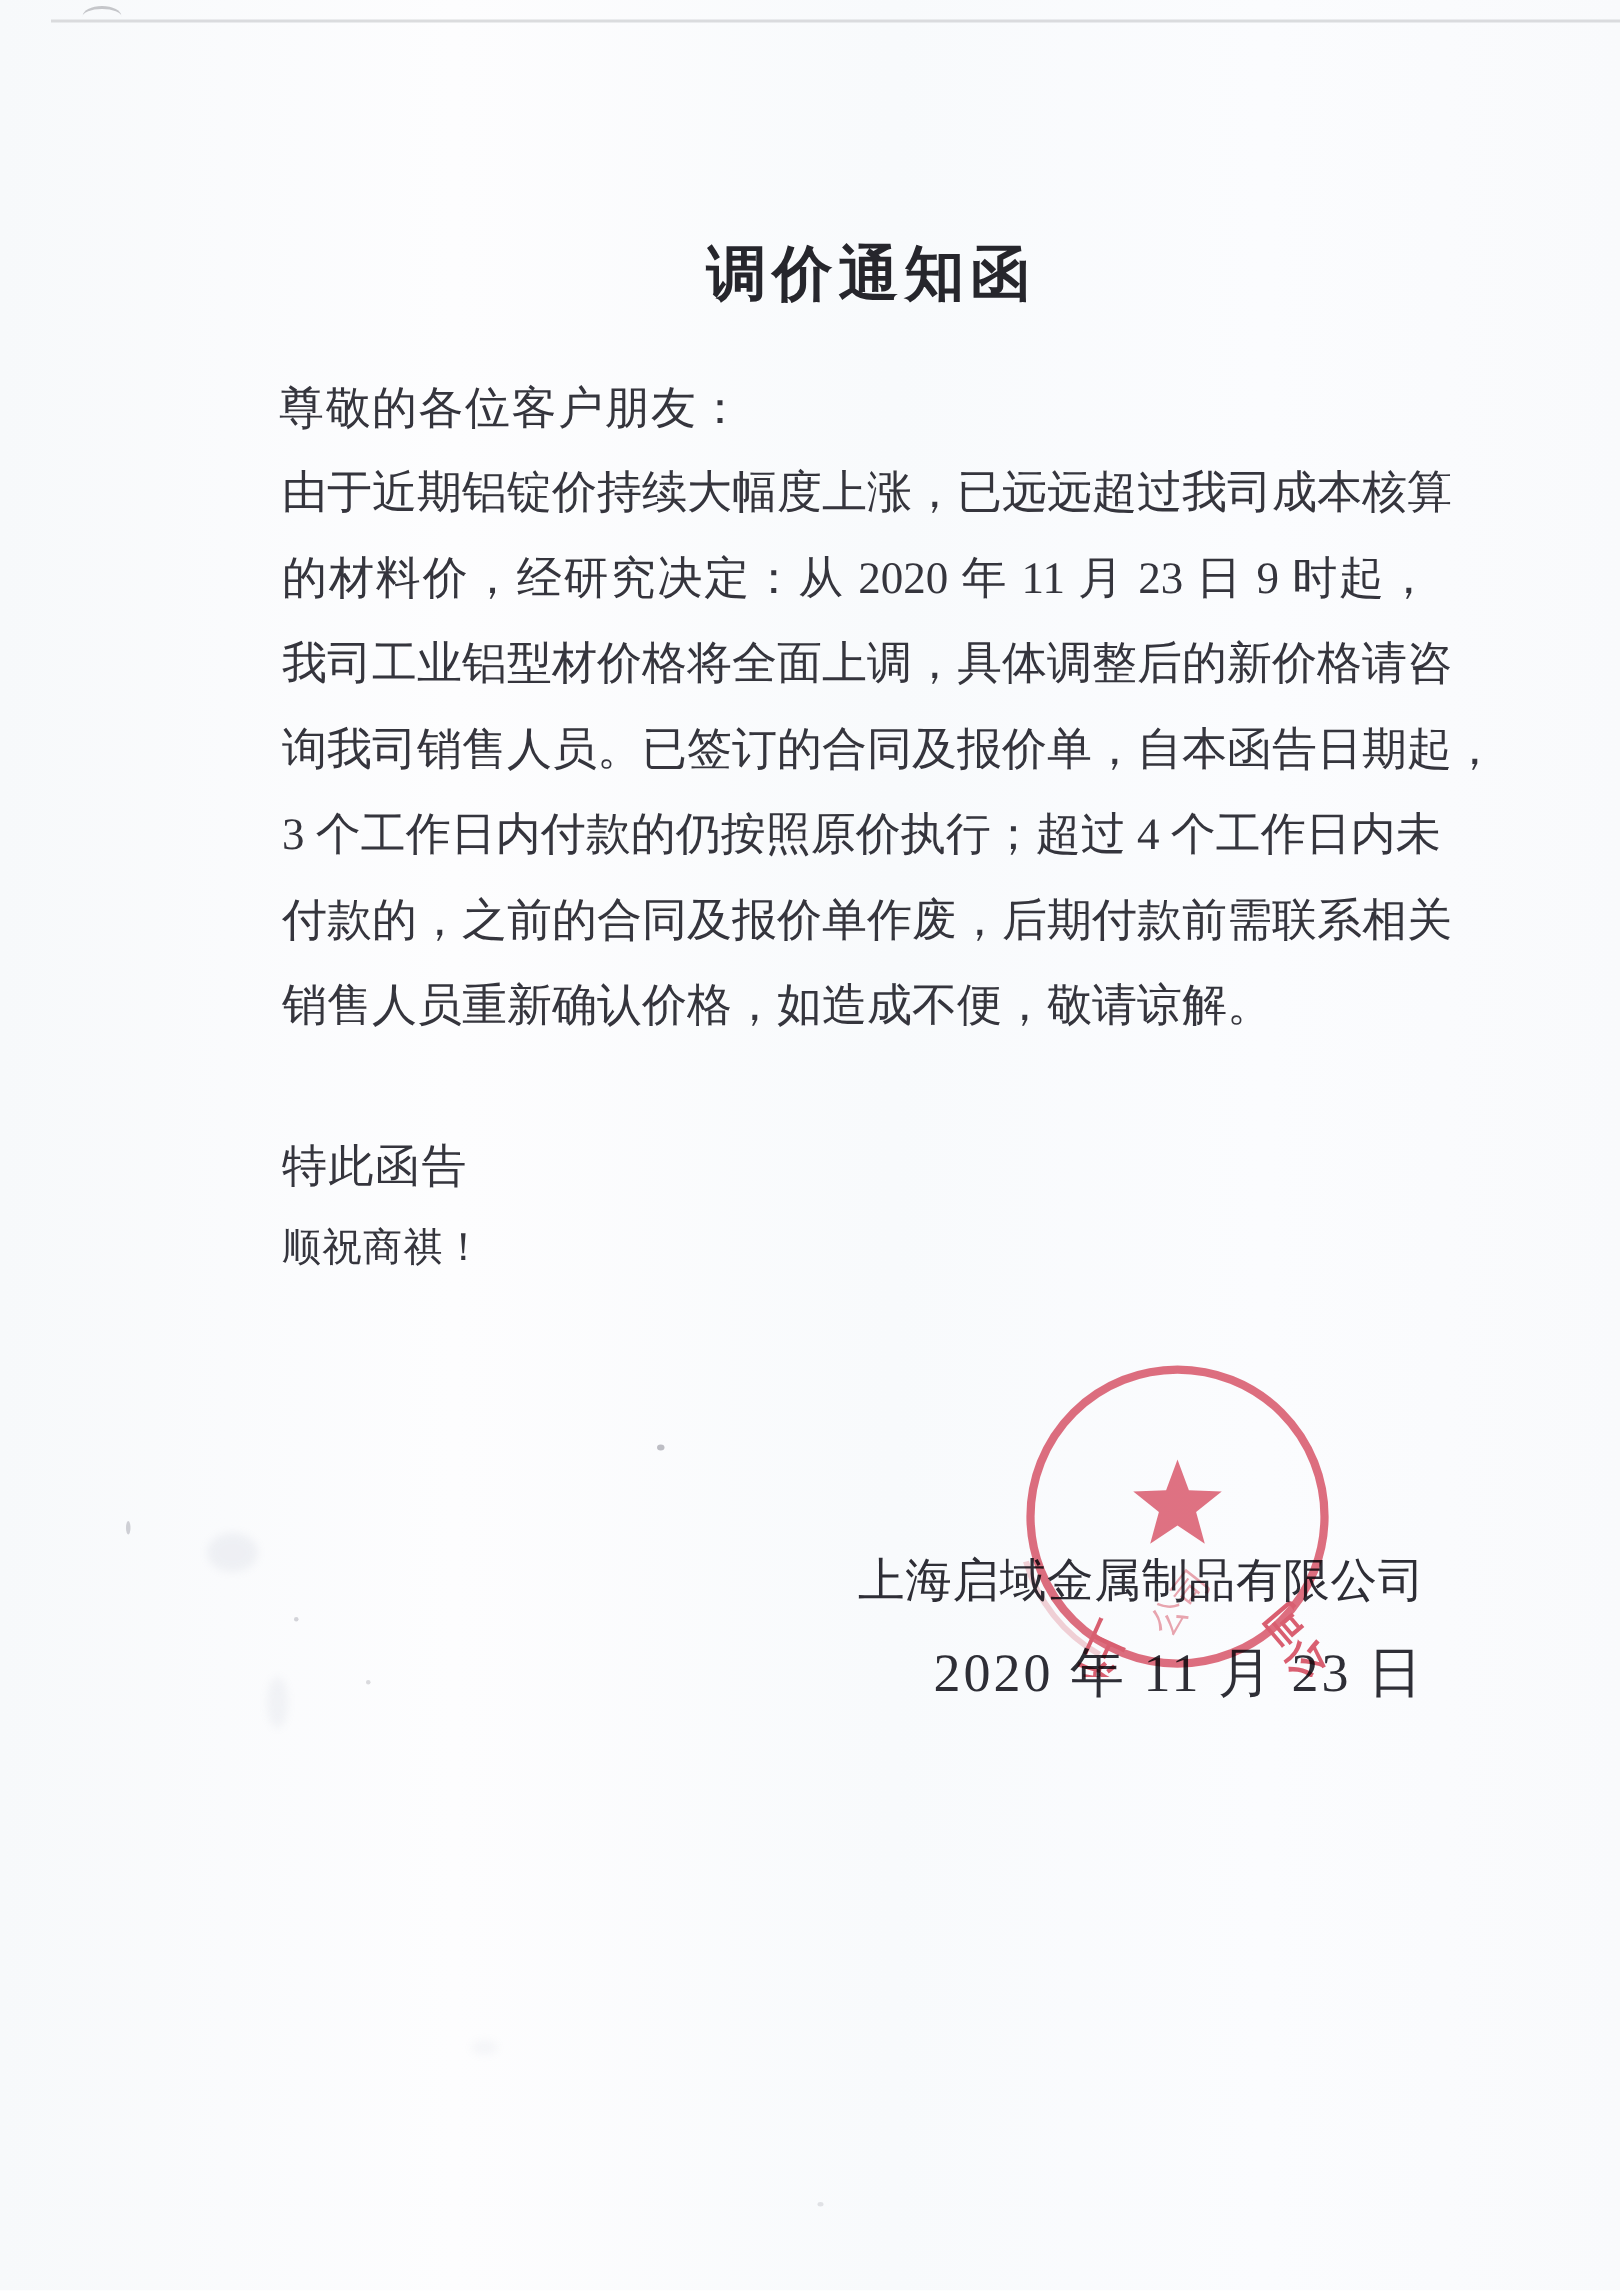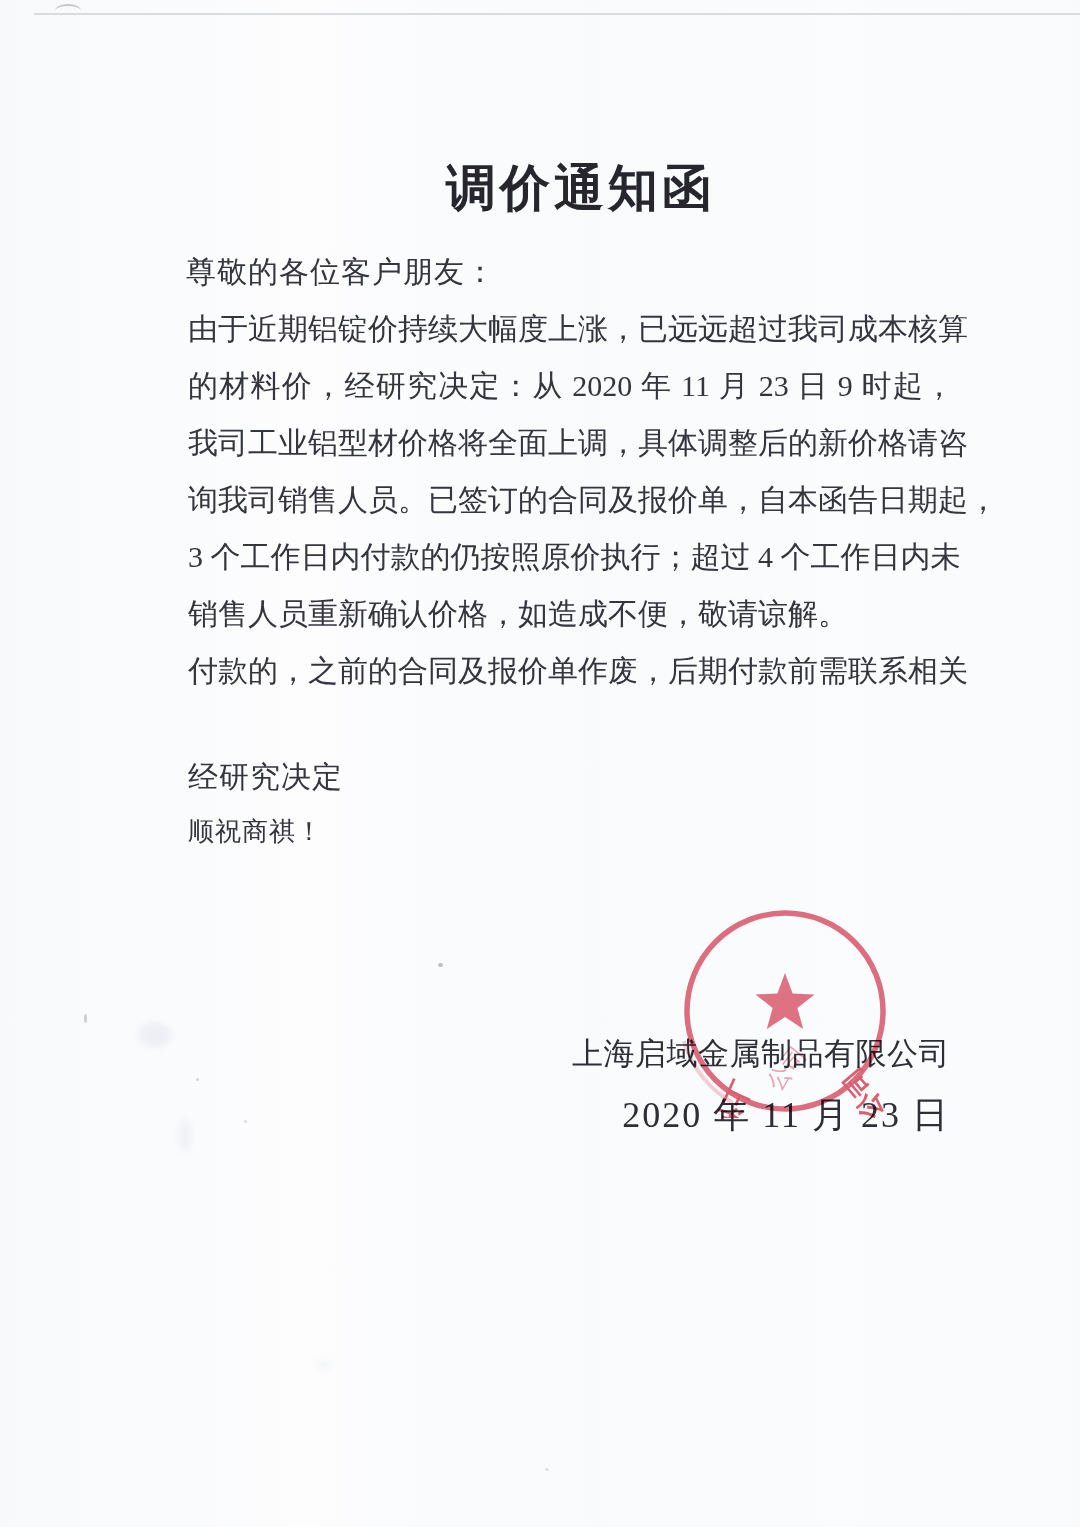--- a/index.html
+++ b/index.html
@@ -12,21 +12,21 @@
   }
   
   .scan-edge{position:absolute;top:13px;left:34px;right:0;height:2px;background:#d2d3d6;opacity:.8;}
   .scan-curl{position:absolute;top:4px;left:55px;width:26px;height:12px;border:2px solid #b9babe;
     border-bottom:none;border-left:none;border-right:none;border-radius:50% 50% 0 0;opacity:.8;}
   .speck{position:absolute;background:#8a8a96;border-radius:50%;}
   .smudge{position:absolute;background:#9aa2b8;border-radius:50%;filter:blur(3px);}
   
   .title{
     position:absolute;top:155px;left:188px;width:786px;text-align:center;
-    font-size:50px;font-weight:700;letter-spacing:4px;color:#26262c;
+    font-size:40px;font-weight:700;letter-spacing:4px;color:#26262c;
   }
   .salutation{position:absolute;top:252px;left:186px;font-size:30px;letter-spacing:1px;}
   .bodytext{position:absolute;top:300px;left:188px;width:766px;}
   .body-line{
     height:57px;line-height:57px;font-size:30px;white-space:nowrap;
     text-align:justify;text-align-last:justify;
   }
   .body-line.first{padding-left:34px;}
   .body-line.last{text-align-last:left;}
   .closing-notice{position:absolute;top:757px;left:188px;font-size:30px;letter-spacing:1px;}
@@ -58,25 +58,25 @@
   <div class="title">调价通知函</div>
 
   <div class="salutation">尊敬的各位客户朋友：</div>
 
   <div class="bodytext">
     <div class="body-line">由于近期铝锭价持续大幅度上涨，已远远超过我司成本核算</div>
     <div class="body-line">的材料价，经研究决定：从 2020 年 11 月 23 日 9 时起，</div>
     <div class="body-line">我司工业铝型材价格将全面上调，具体调整后的新价格请咨</div>
     <div class="body-line">询我司销售人员。已签订的合同及报价单，自本函告日期起，</div>
     <div class="body-line">3 个工作日内付款的仍按照原价执行；超过 4 个工作日内未</div>
+    <div class="body-line">付款的，之前的合同及报价单作废，后期付款前需联系相关</div>
     <div class="body-line last">销售人员重新确认价格，如造成不便，敬请谅解。</div>
-    <div class="body-line">付款的，之前的合同及报价单作废，后期付款前需联系相关</div>
   </div>
 
-  <div class="closing-notice">经研究决定</div>
+  <div class="closing-notice">特此函告</div>
   <div class="closing-wish">顺祝商祺！</div>
 
   <div class="sig-company">上海启域金属制品有限公司</div>
   <div class="sig-date">2020 年 11 月 23 日</div>
 
   <svg class="seal" viewBox="-107 -107 214 214">
     <g opacity="0.88">
       <circle r="98" fill="none" stroke="#d94a5e" stroke-width="5.5" opacity="0.9"></circle>
 
       <path d="M -101,30 A 104 104 0 0 0 -52,92" fill="none" stroke="#d94a5e" stroke-width="4" opacity="0.28"></path>

